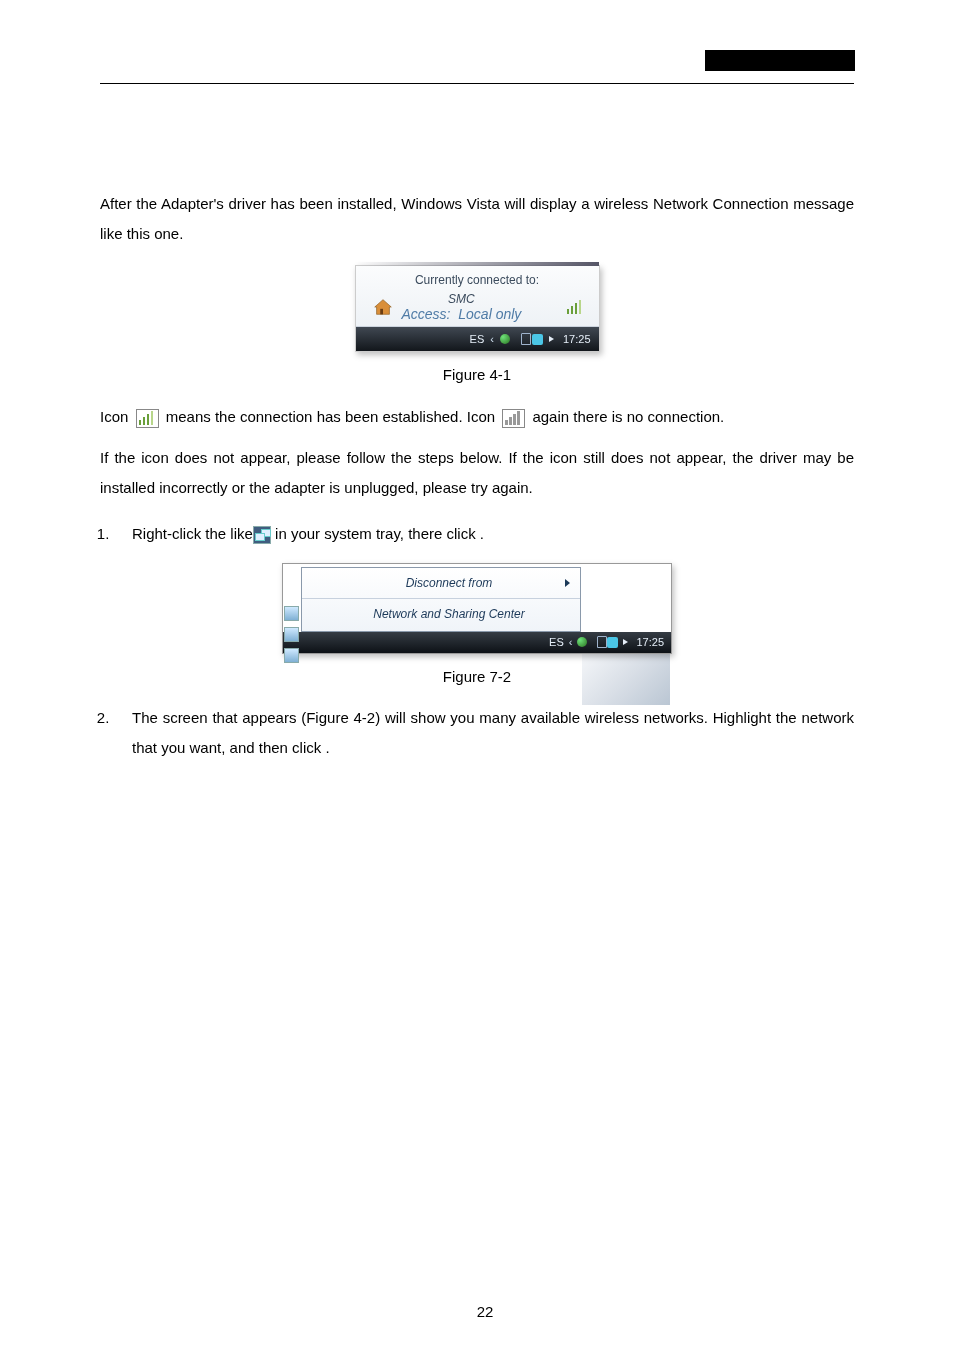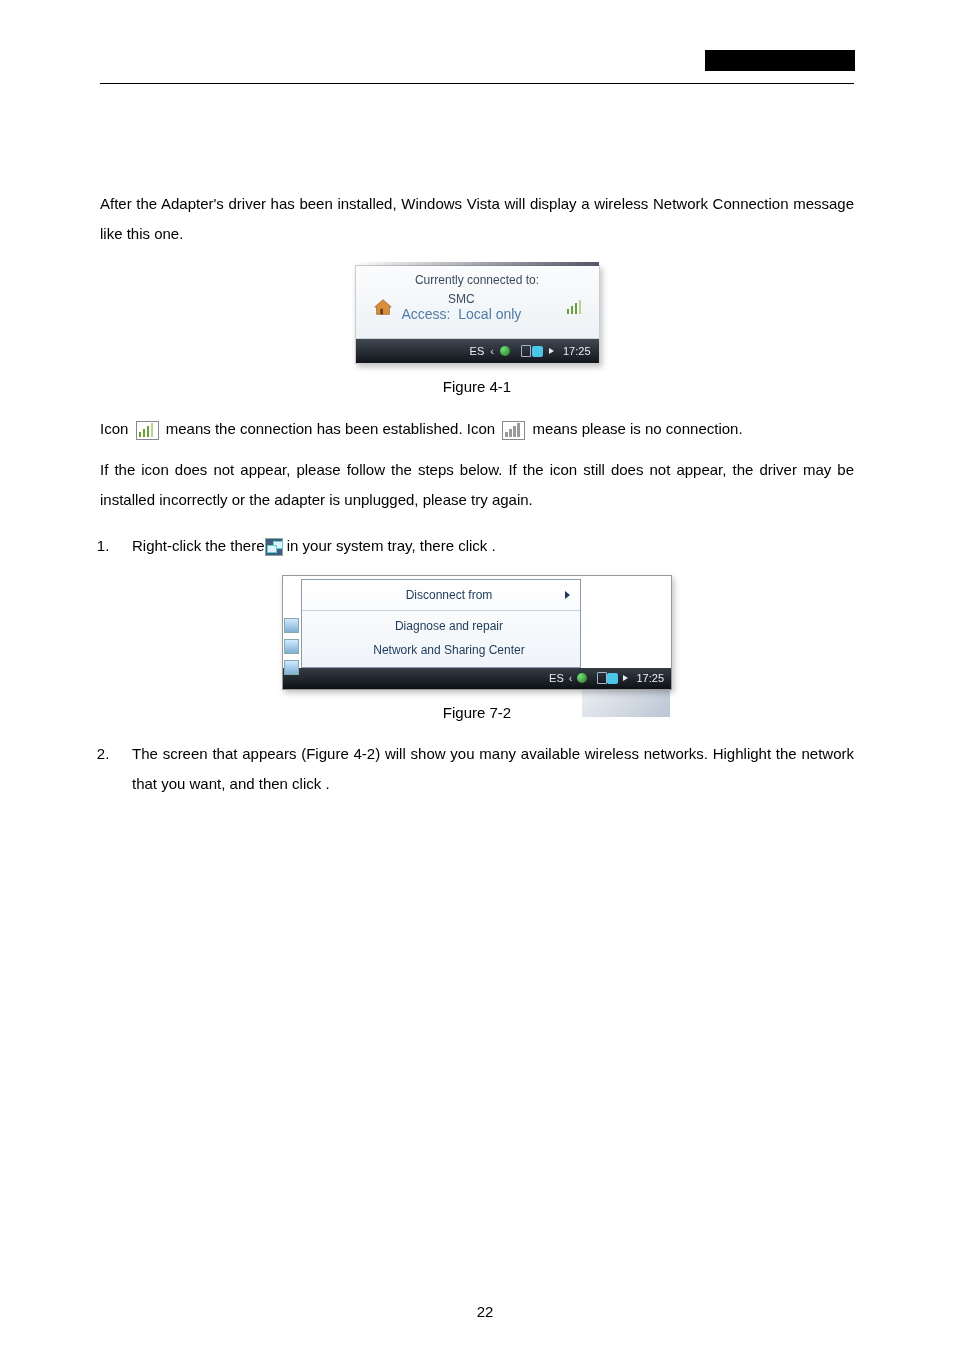--- a/index.html
+++ b/index.html
@@ -122,34 +122,35 @@
       margin: 0 auto;
       border: 1px solid #ccc;
       box-shadow: 2px 3px 6px rgba(0,0,0,0.25);
       font-size: 12px;
       color: #333;
     }
     .shot1 .tip {
       position: relative;
       background: linear-gradient(#fbfcfd, #eef2f6);
       border-bottom: 1px solid #ccd4de;
-      padding: 7px 9px 16px 9px;
+      padding: 7px 9px 4px 9px;
     }
     .shot1 .tip-top {
       position: absolute;
       top: -4px; left: 0; right: 0;
       height: 4px;
       background: linear-gradient(to right, rgba(255,255,255,0), #556);
     }
     .shot1 .line1 { color: #3b4b5d; margin-bottom: 5px; }
     .shot1 .net-row {
       display: flex;
       align-items: center;
       gap: 8px;
       padding-left: 7px;
+      font-style: italic;
     }
     .shot1 .home-icon {
       width: 22px; height: 22px;
       position: relative;
     }
     .shot1 .home-icon svg{width:22px;height:22px}
     .shot1 .net-txt .top { color: #3b4b5d; font-size: 12px;}
     .shot1 .net-txt .bot { color: #4f7ba6; font-size: 14px;}
     .shot1 .sig { margin-left: auto;}
     .shot1 .sig .inline-icon{border:none;width:22px;height:18px}
@@ -191,20 +192,21 @@
       color: #1c3959;
     }
     .shot2 .menu .grp {
       border-bottom: 1px solid #c7d1de;
       padding: 3px 0;
     }
     .shot2 .menu .grp:last-of-type{border-bottom:none; padding-bottom:5px;}
     .shot2 .menu .item {
       padding: 5px 10px 5px 26px;
       position: relative;
+      font-style: italic;
     }
     .shot2 .menu .item.arrow::after {
       content: "";
       position: absolute;
       right: 10px; top: 50%;
       transform: translateY(-50%);
       border-style: solid;
       border-width: 4px 0 4px 5px;
       border-color: transparent transparent transparent #1c3959;
     }
@@ -306,45 +308,44 @@
         <span></span>
         <span></span>
       </span></span>
   <span> means the connection has been established. Icon </span>
   <span class="inline-icon"><span class="bars grey">
         <span></span>
         <span></span>
         <span></span>
         <span></span>
       </span></span>
-  <span> means please is no connection.</span>
+  <span> again there is no connection.</span>
 </p>
 
 <p class="para">If the icon does not appear, please follow the steps below. If the icon still does not appear, the driver may be installed incorrectly or the adapter is unplugged, please try again.</p>
 
 <ol class="steps">
   <li>
-    <span>Right-click the there</span><span class="small-tray-icon"></span><span> in your system tray, there click </span><span>.</span>
+    <span>Right-click the like</span><span class="small-tray-icon"></span><span> in your system tray, there click </span><span>.</span>
   </li>
 </ol>
 
 <div class="figure-wrap">
   <div class="shot2">
     <div class="right-bg"></div>
     <div class="left-strip">
       <div style="margin-top:32px"></div>
       <div></div>
       <div></div>
     </div>
     <div class="menu">
       <div class="grp">
         <div class="item arrow"><span>Disconnect from</span></div>
       </div>
       <div class="grp">
-        <div class="item">Diagnose and repair</div>
         <div class="item">Network and Sharing Center</div>
       </div>
     </div>
     <div class="taskbar2">
       <span>ES</span>
       <span class="tb-arrow">‹</span>
       <span class="tb-orb"></span>
       <span class="tb-icon tb-sec"></span>
       <span class="tb-icon tb-chip"></span>
       <span class="tb-icon tb-vol"></span>

